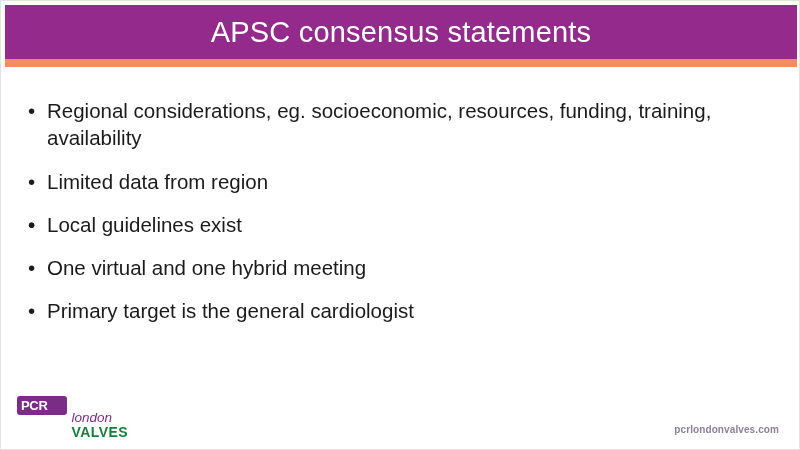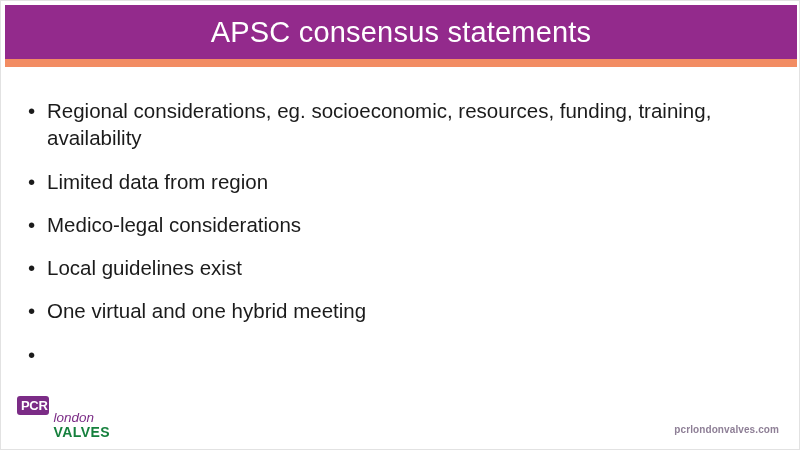--- a/index.html
+++ b/index.html
@@ -94,21 +94,21 @@
     display: flex;
     align-items: center;
     gap: 5px;
   }
   .pcr-mark {
     background: #7B2C86;
     color: #ffffff;
     font-weight: bold;
     font-size: 13px;
     letter-spacing: -0.3px;
-    padding: 3px 1px 3px 4px;
+    padding: 3px 19px 3px 4px;
     border-radius: 3px;
     line-height: 1;
     font-family: "Liberation Sans", sans-serif;
   }
   .logo-words {
     display: flex;
     flex-direction: column;
     line-height: 1;
   }
   .logo-london {
@@ -158,35 +158,35 @@
         <span>Regional considerations, eg. socioeconomic, resources, funding, training, availability</span>
       </li>
 
       <li class="bullet-item">
         <span class="dot">•</span>
         <span>Limited data from region</span>
       </li>
 
       <li class="bullet-item">
         <span class="dot">•</span>
-        <span>Medico-legal considerations</span>
       </li>
 
       <li class="bullet-item">
         <span class="dot">•</span>
         <span>Local guidelines exist</span>
       </li>
 
       <li class="bullet-item">
         <span class="dot">•</span>
         <span>One virtual and one hybrid meeting</span>
       </li>
 
       <li class="bullet-item">
         <span class="dot">•</span>
+        <span>Primary target is the general cardiologist</span>
       </li>
 
     </ul>
   </div>
 
   <div class="footer-logo">
     <span class="pcr-mark">PCR</span>
     <span class="logo-words">
       <span class="logo-london">london</span>
       <span class="logo-valves">VALVES</span>

